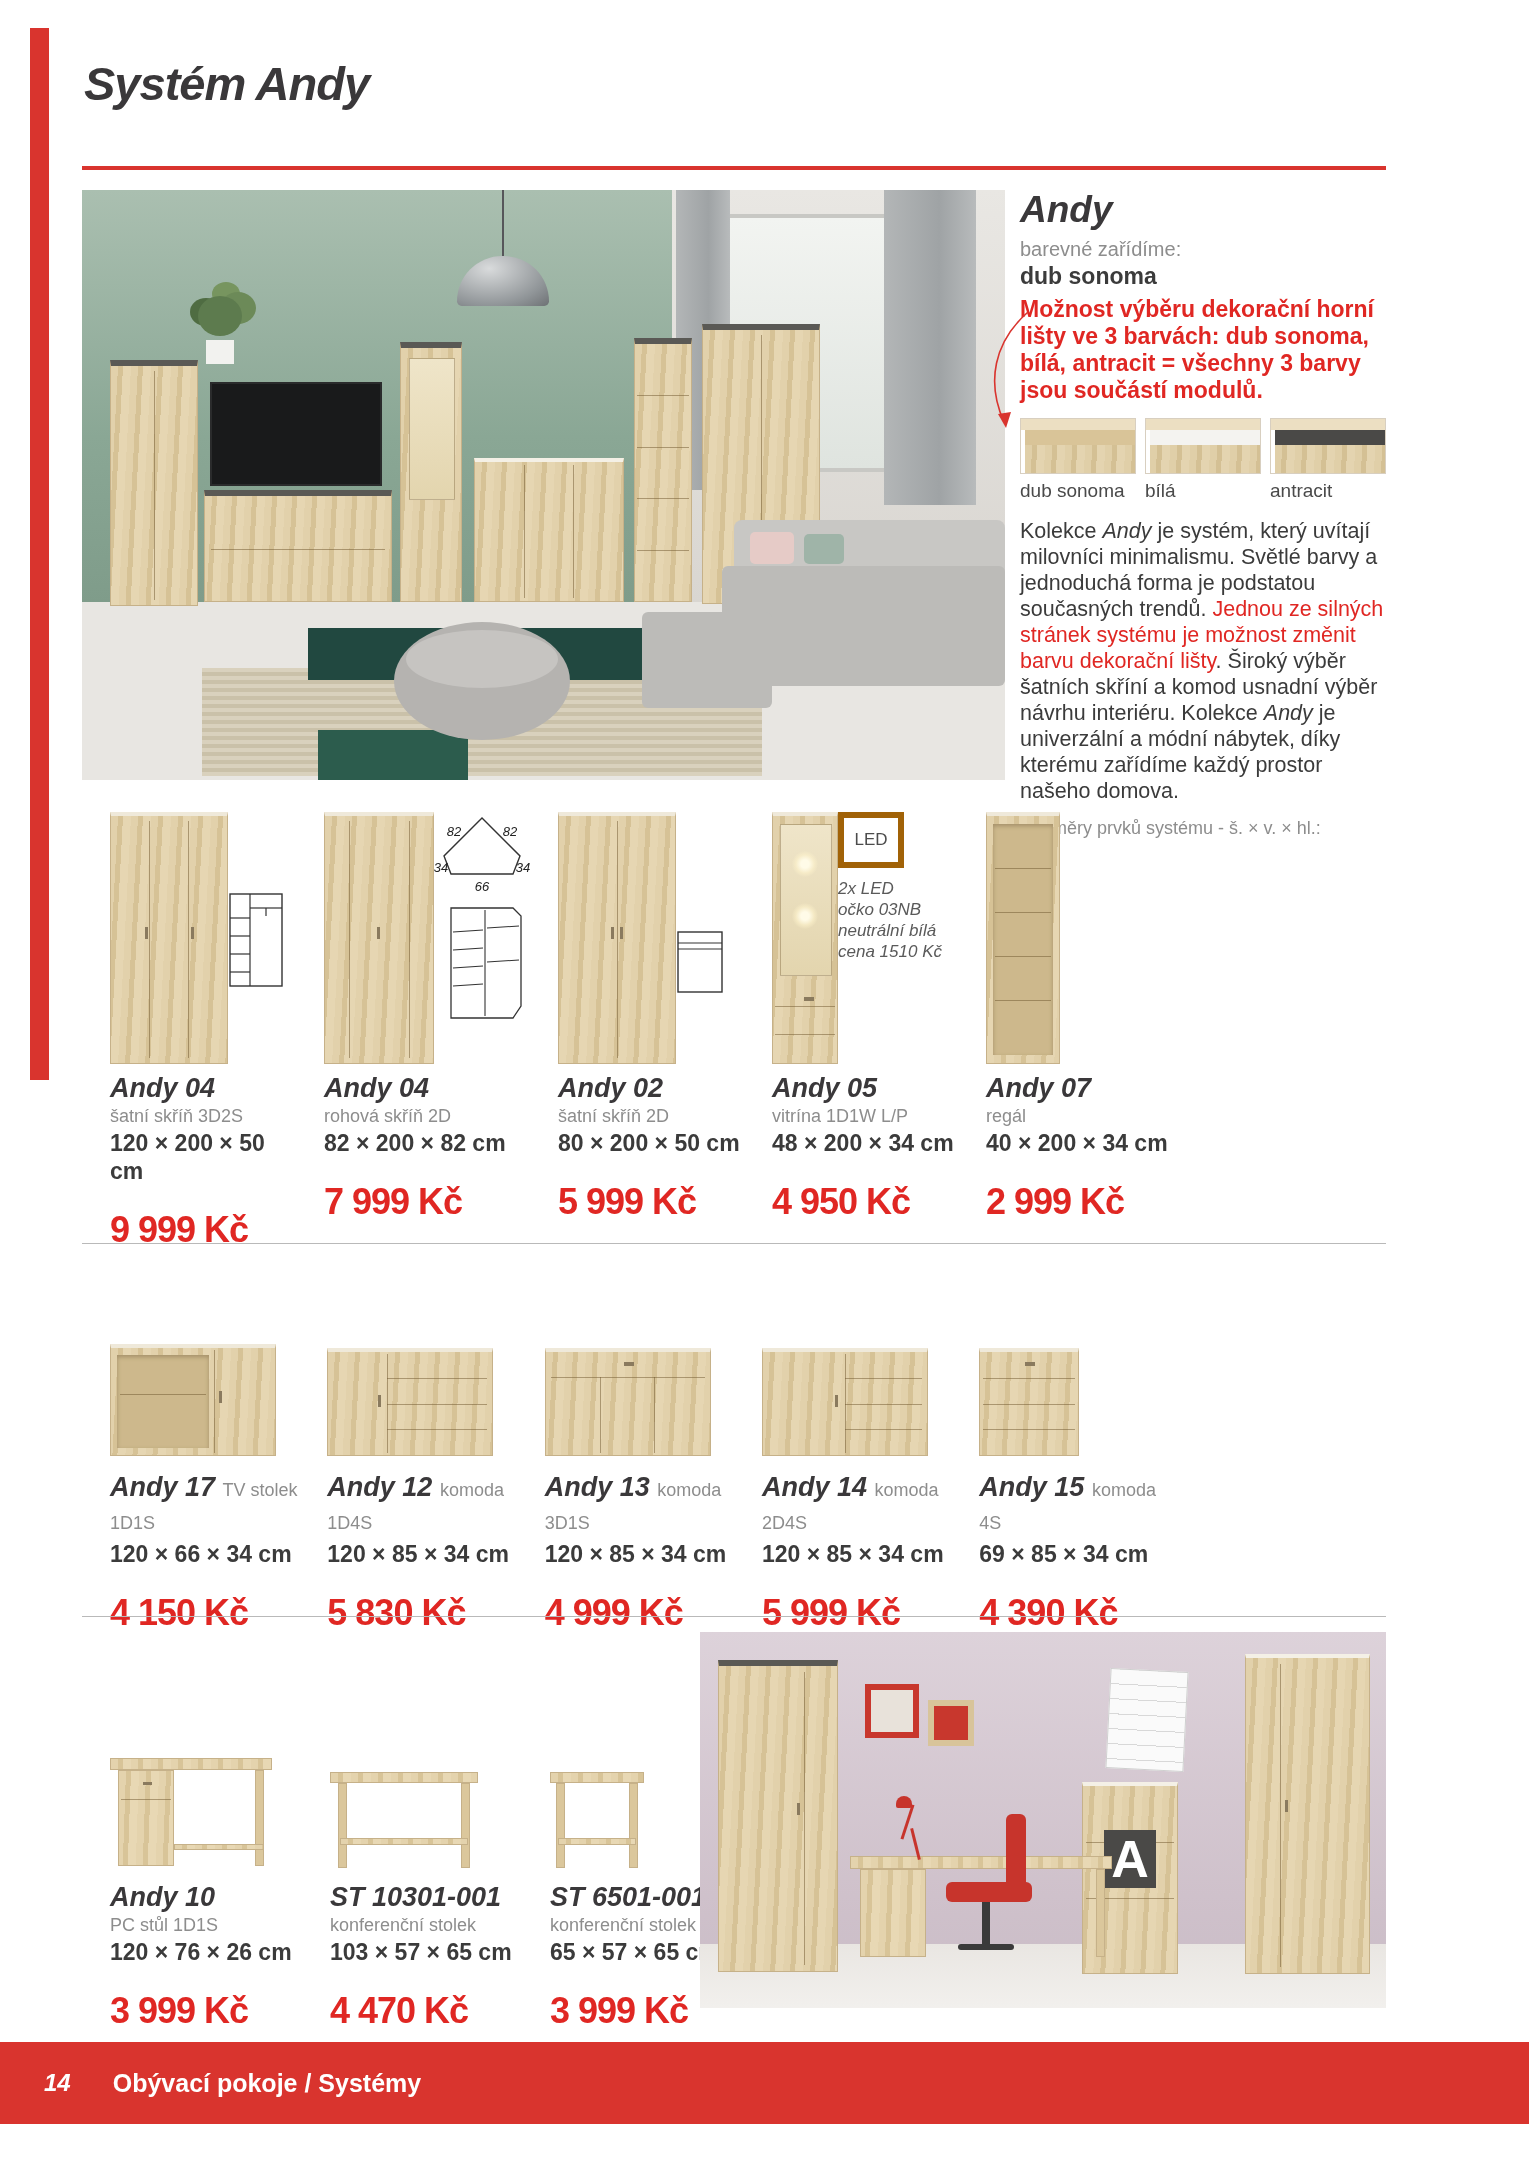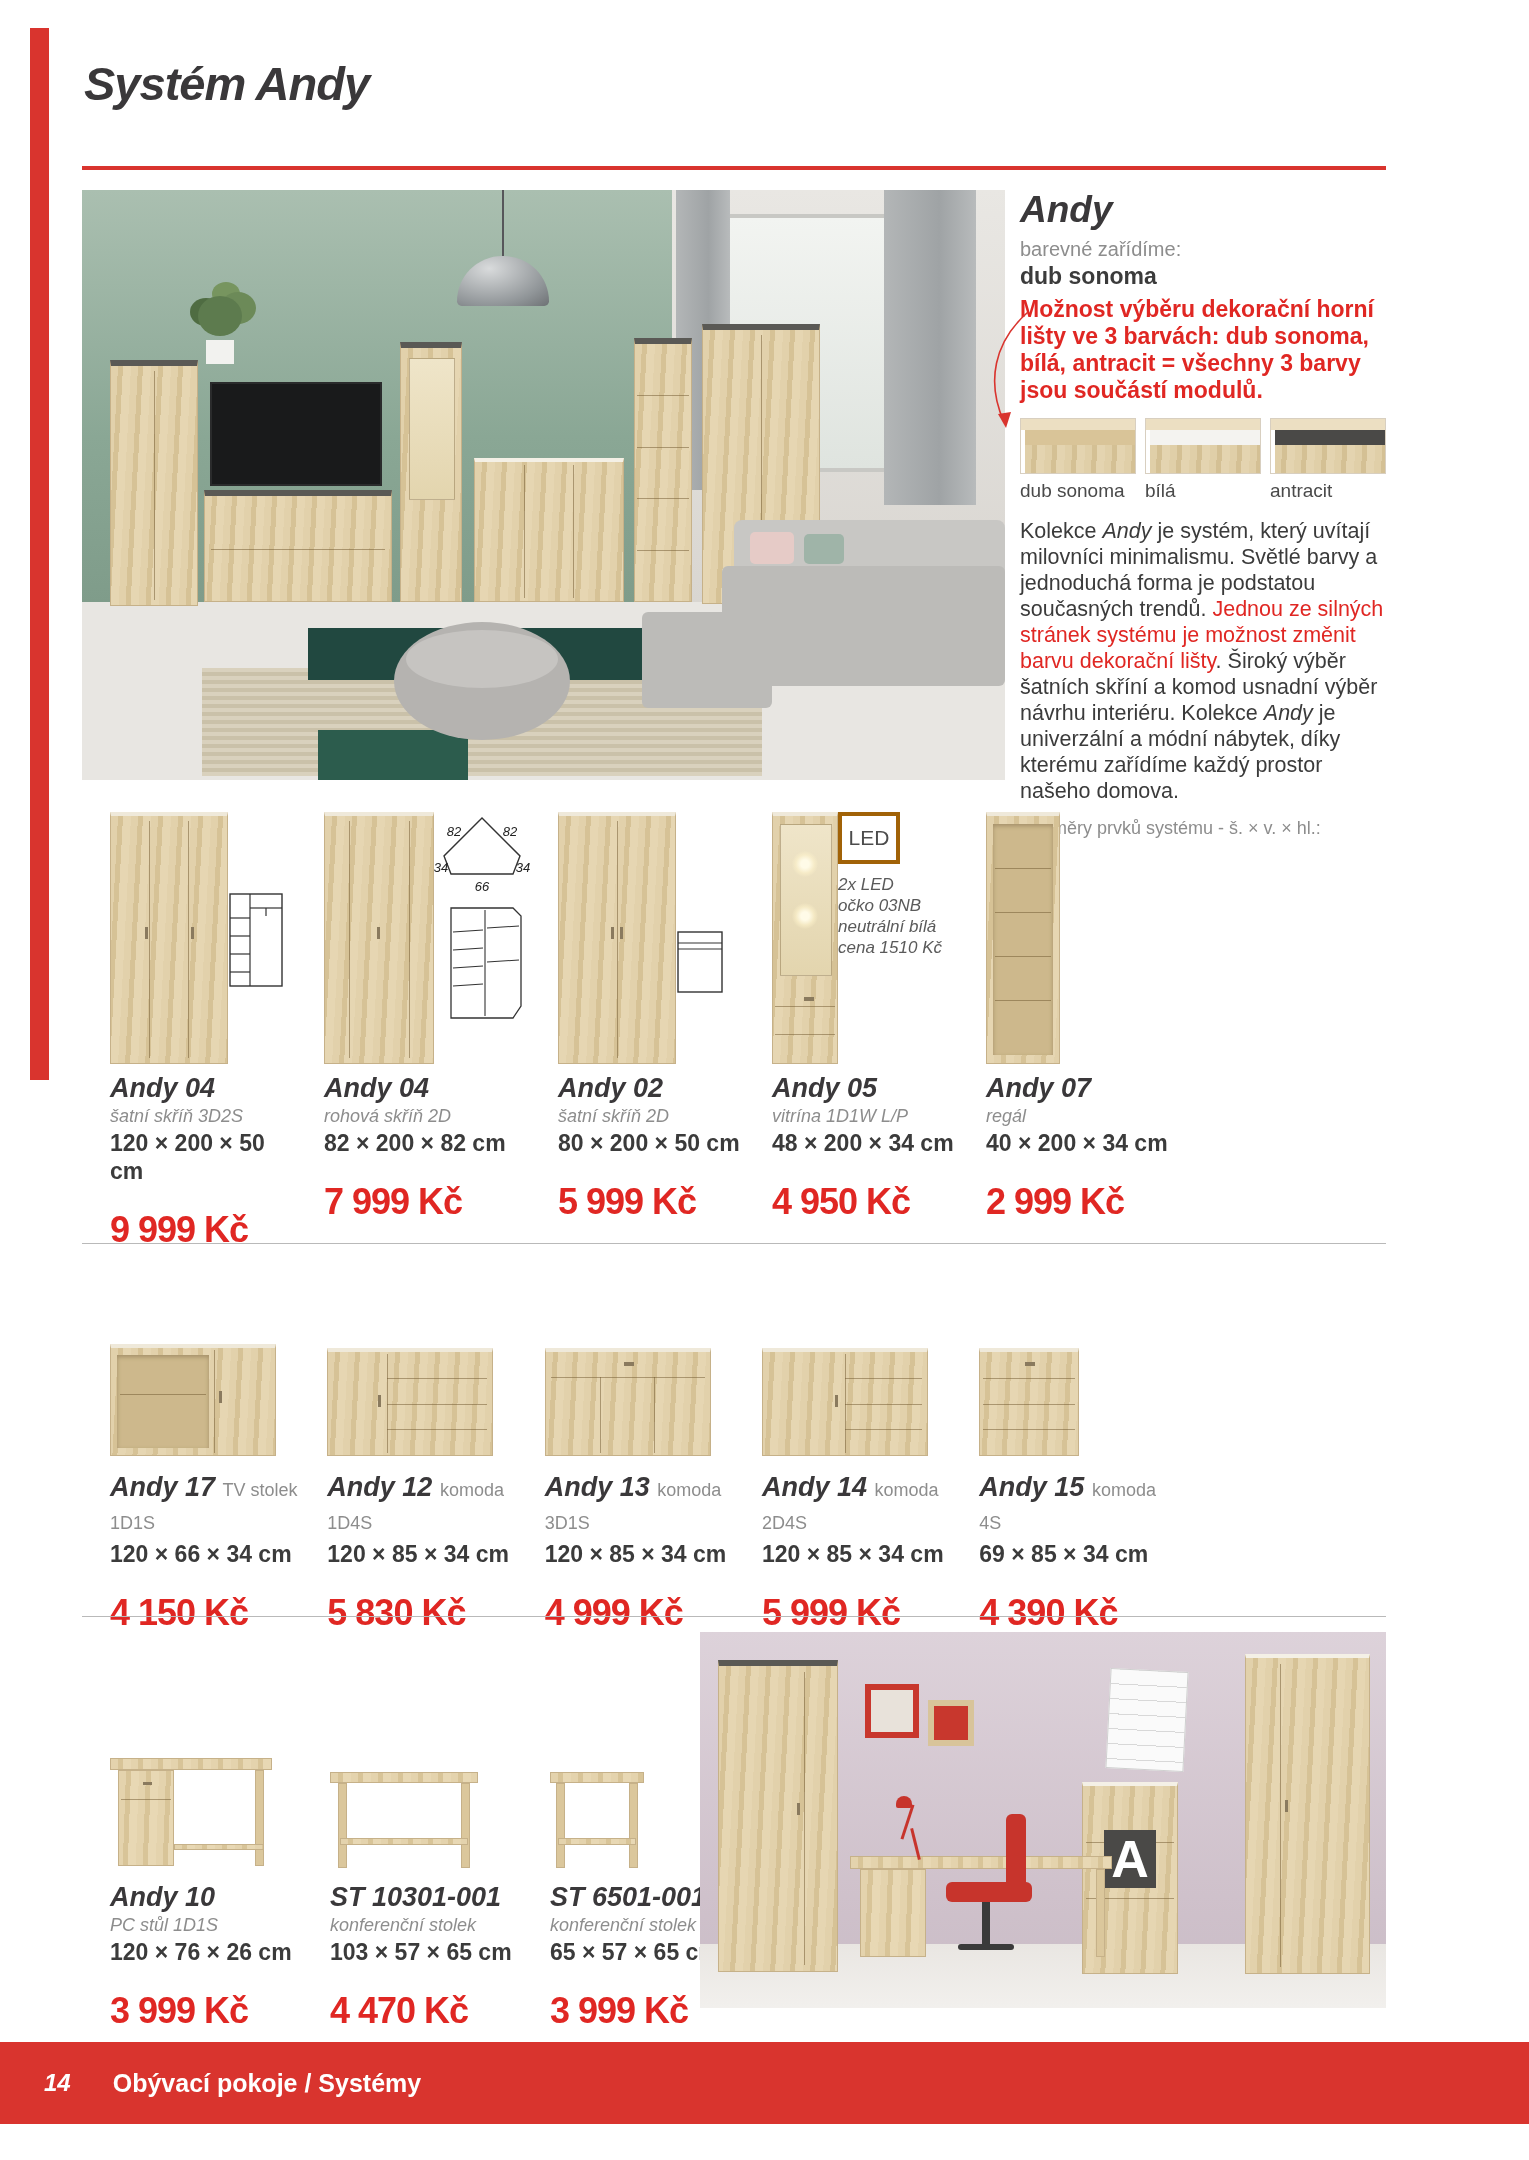--- a/index.html
+++ b/index.html
@@ -73,30 +73,30 @@
   .row3{top:1688px;width:660px;grid-template-columns:repeat(3,220px);}
   .cell{padding-left:28px;box-sizing:border-box;}
   .pic{position:relative;height:255px;margin-bottom:6px;display:flex;align-items:flex-start;}
   .pic2{position:relative;height:190px;margin-bottom:10px;display:flex;align-items:flex-end;padding-bottom:6px;}
   .pic3{position:relative;height:180px;margin-bottom:8px;display:flex;align-items:flex-end;padding-bottom:6px;}
   .furn{position:relative;flex:none;
         background:repeating-linear-gradient(93deg,#e2d1ab 0 7px,#d6c296 7px 12px,#e6d6b2 12px 20px);
         border:1px solid #c6b189;border-top:4px solid #efe9da;box-sizing:border-box;}
   .inset{position:absolute;background:#cdb88c;box-shadow:inset 0 2px 4px rgba(90,70,40,.35);}
   .pname{font-size:27px;font-weight:bold;font-style:italic;color:#3a383a;line-height:30px;}
-  .pdesc{font-size:18px;color:#8d8d8d;line-height:22px;margin-top:2px;font-style:italic;}
+  .pdesc{font-size:18px;color:#8d8d8d;line-height:22px;margin-top:2px;}
   .pdesc-inline{font-size:18px;color:#8d8d8d;font-weight:normal;font-style:normal;}
   .pdims{font-size:23px;font-weight:bold;color:#3b3b3b;line-height:28px;margin-top:2px;}
   .pprice{font-size:36px;font-weight:bold;color:#e02723;letter-spacing:-1px;margin-top:24px;}
   .schema{flex:none;}
   .diagcol{display:flex;flex-direction:column;align-items:center;gap:4px;flex:none;}
   .dtxt{font-size:13px;fill:#222;font-style:italic;}
   .ledcol{flex:none;width:120px;}
-  .led-badge{width:54px;height:44px;border:4px solid #a16207;background:#fff;display:flex;
-             align-items:center;justify-content:center;font-size:21px;color:#4c4c4c;}
+  .led-badge{width:54px;height:44px;border:6px solid #a16207;background:#fff;display:flex;
+             align-items:center;justify-content:center;font-size:17px;color:#4c4c4c;}
   .led-note{font-size:17px;font-style:italic;color:#5a5a5a;line-height:21px;margin-top:10px;}
   .slab{position:absolute;background:repeating-linear-gradient(92deg,#e4d3ad 0 7px,#d8c498 7px 12px,#e8d8b4 12px 20px);border:1px solid #c6b189;box-sizing:border-box;}
   .leg{position:absolute;width:9px;background:#dbc79c;border:1px solid #c6b189;box-sizing:border-box;}
   
   .photo2{position:absolute;left:700px;top:1632px;width:686px;height:376px;overflow:hidden;
           background:linear-gradient(180deg,#ddd2da 0%,#cfc1cb 70%,#c9bcc6 100%);}
   .p2floor{position:absolute;left:0;top:312px;width:686px;height:64px;background:linear-gradient(180deg,#e9e6e2,#f2f0ed);}
   .poster{position:absolute;background:#fafafa;border:1px solid #cfcfcf;transform:rotate(3deg);
           background-image:repeating-linear-gradient(180deg,transparent 0 14px,#d8d8d8 14px 15px);}
   .cube{position:absolute;border:6px solid #c8372d;background:#e8e2da;box-sizing:border-box;}

